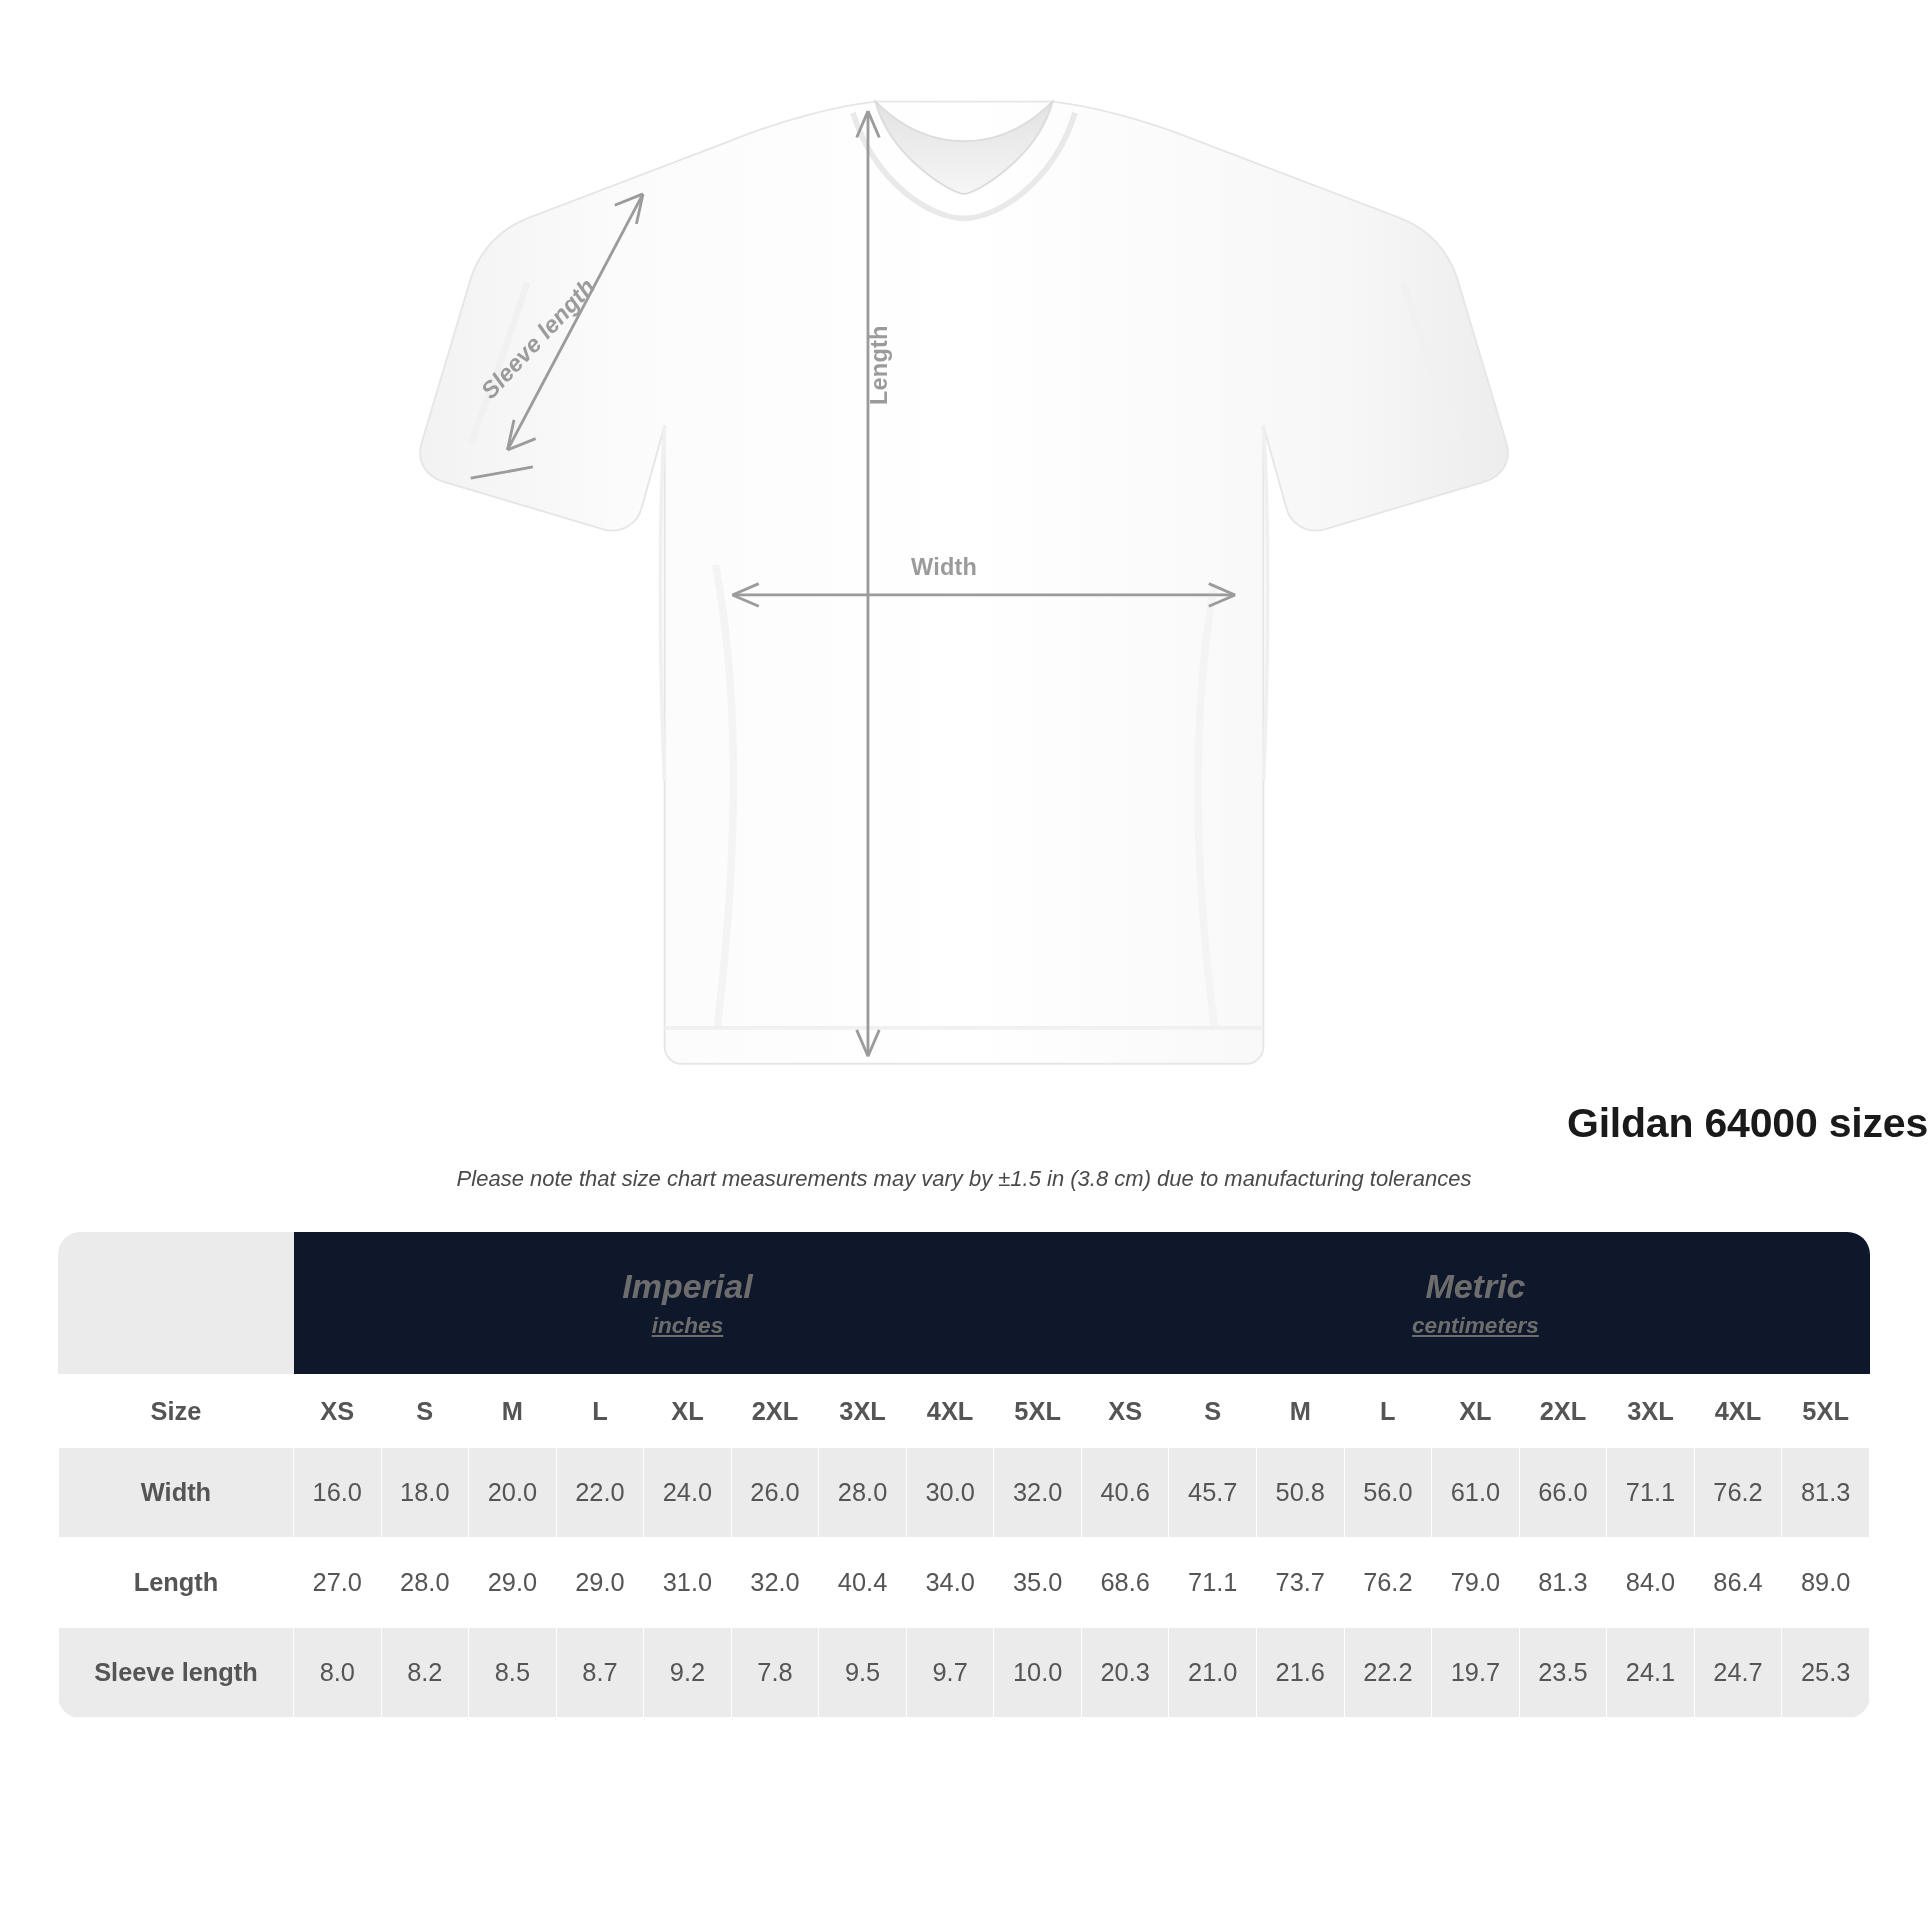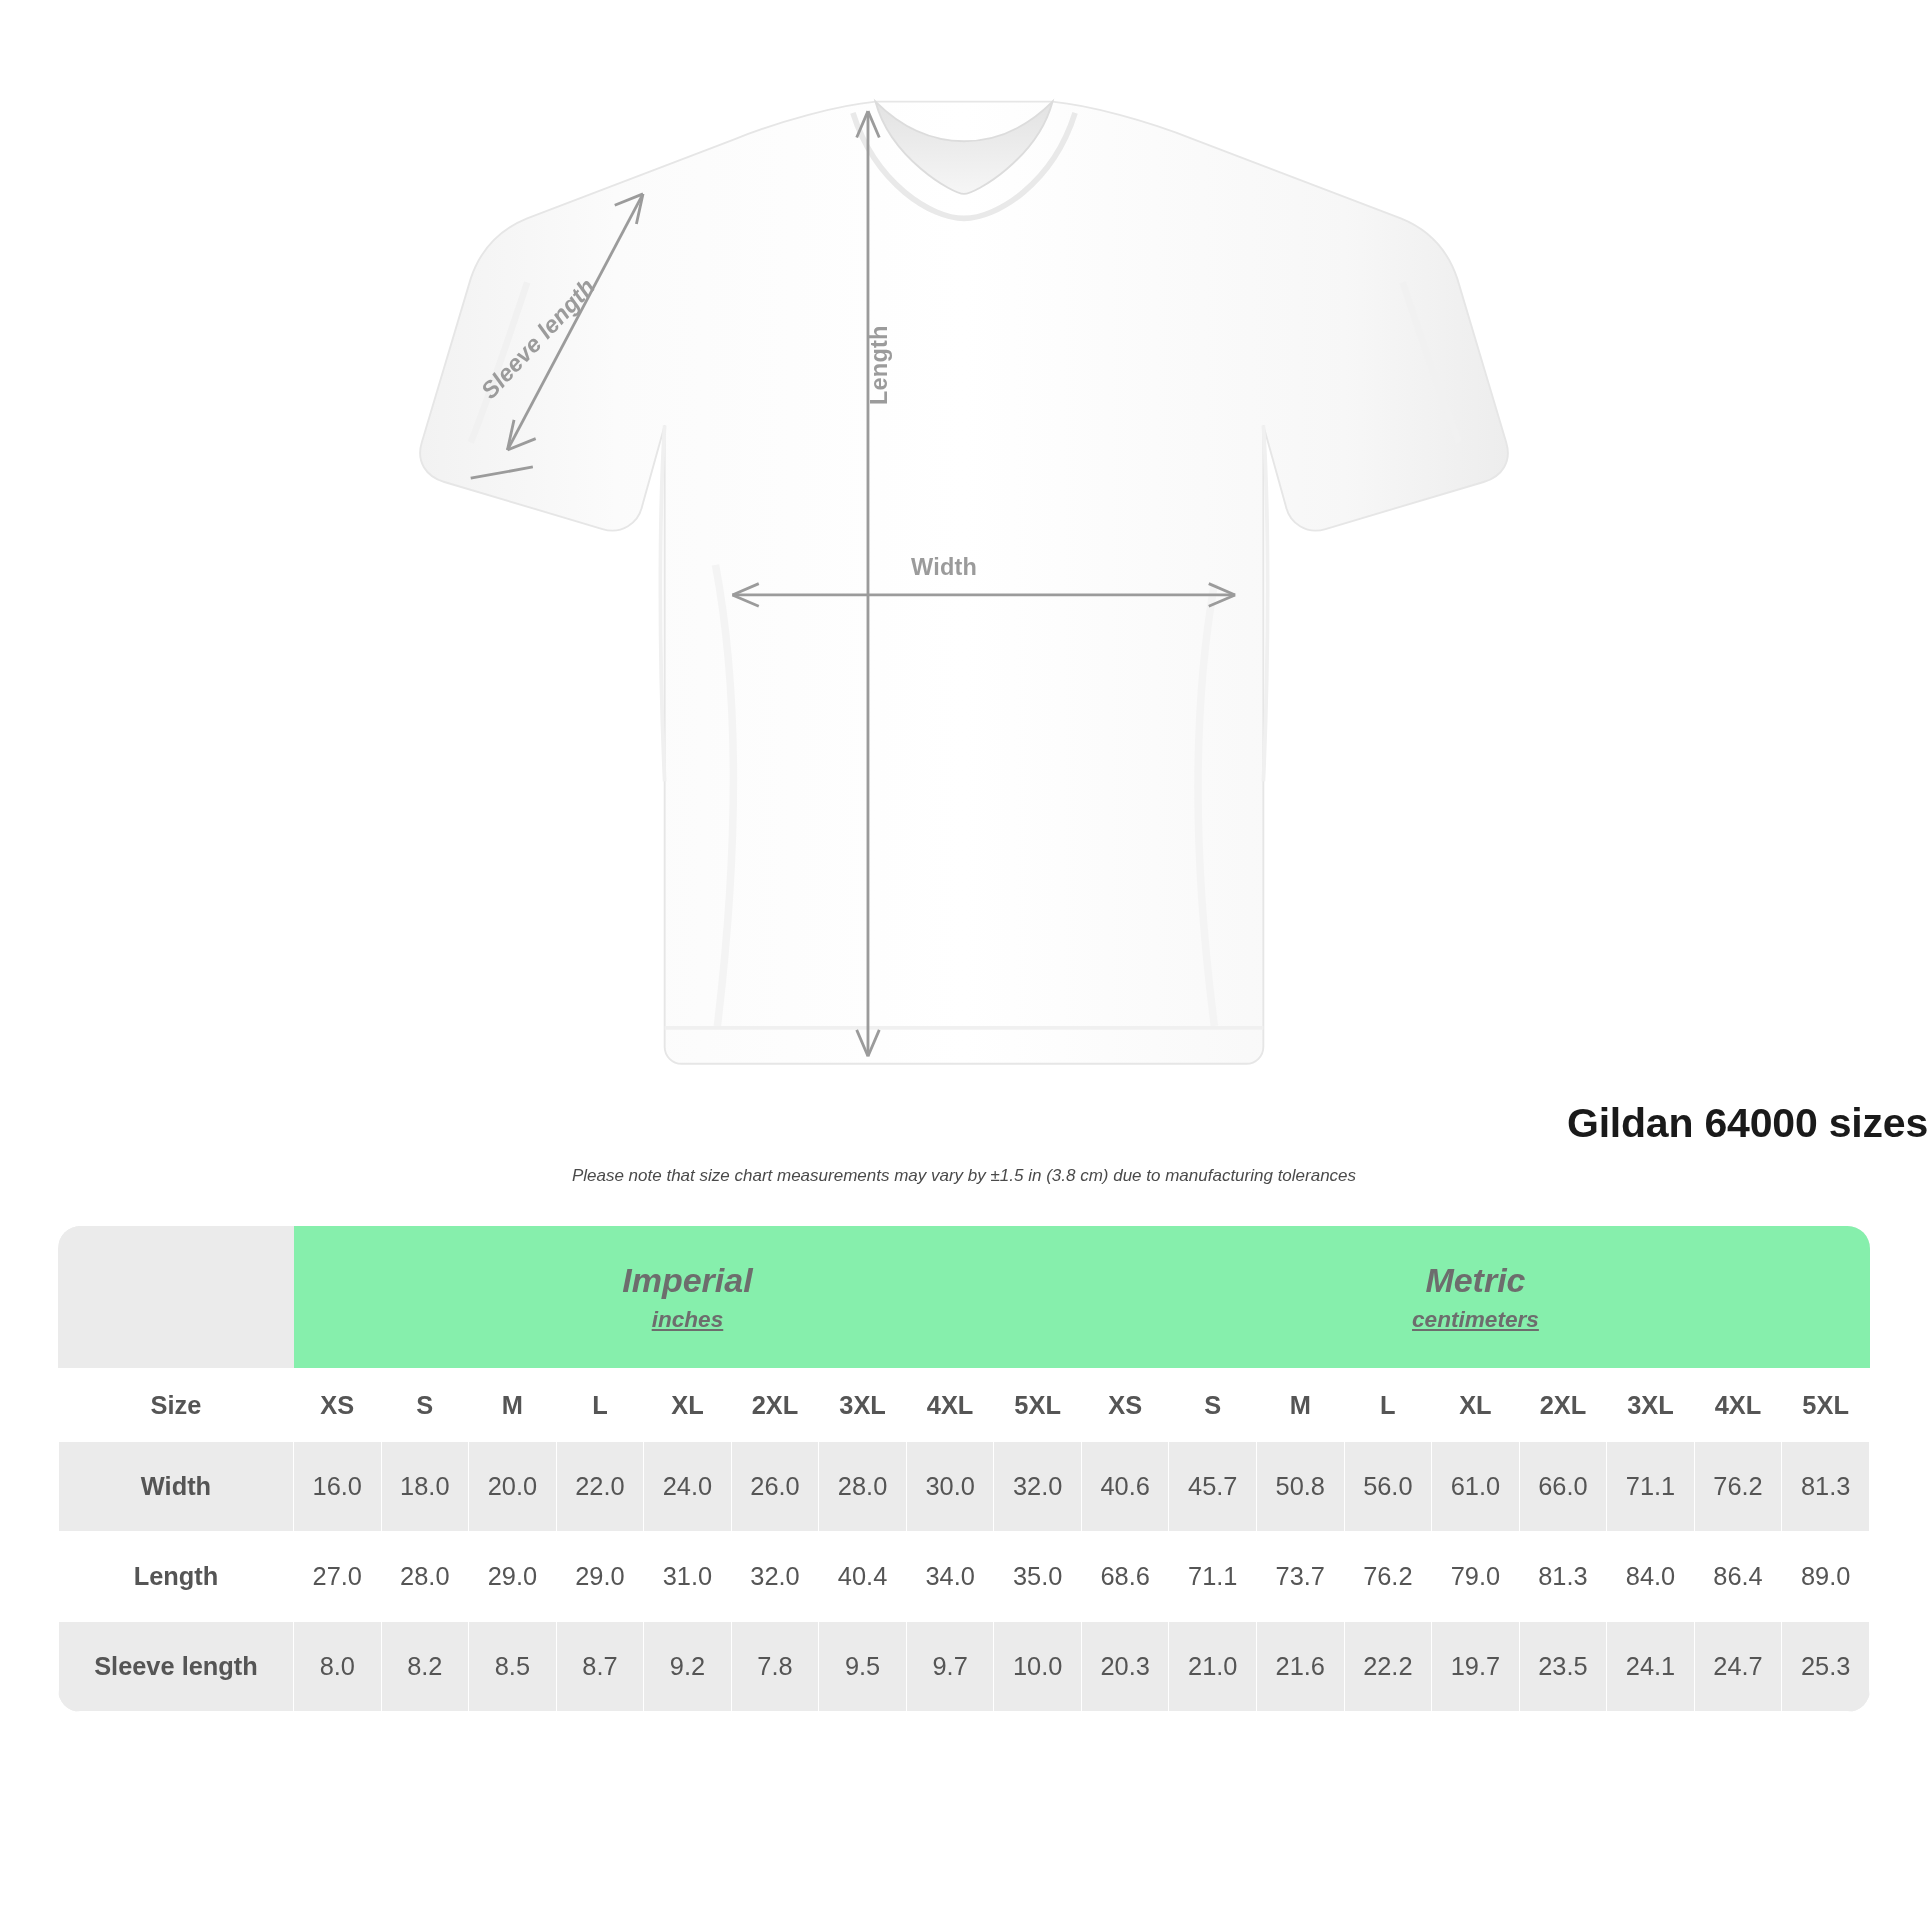--- a/index.html
+++ b/index.html
@@ -49,21 +49,21 @@
   }
   #chart-title {
     font-size: 41px;
     font-weight: bold;
     color: #1a1a1a;
     letter-spacing: -0.2px;
     margin: 0;
     text-align: right;
   }
   #chart-note {
-    font-size: 17px;
+    font-size: 22px;
     font-style: italic;
     color: #4a4a4a;
     margin-top: 19px;
   }
 
   
   #table-wrap {
     margin: 40px 58px 0 58px;
     border-radius: 22.6px;
     overflow: hidden;
@@ -76,21 +76,21 @@
   }
   th, td {
     border: 0.9px solid #ffffff;
     text-align: center;
     font-size: 25.4px;
     color: #555555;
     padding: 0;
     height: 90px;
   }
   .unit-head {
-    background: #86efac;
+    background: #0f172a;
     border: none;
     height: 143px;
     vertical-align: middle;
   }
   .unit-head .unit-name {
     font-size: 34px;
     font-style: italic;
     font-weight: bold;
     color: #6d6d6d;
     display: block;

